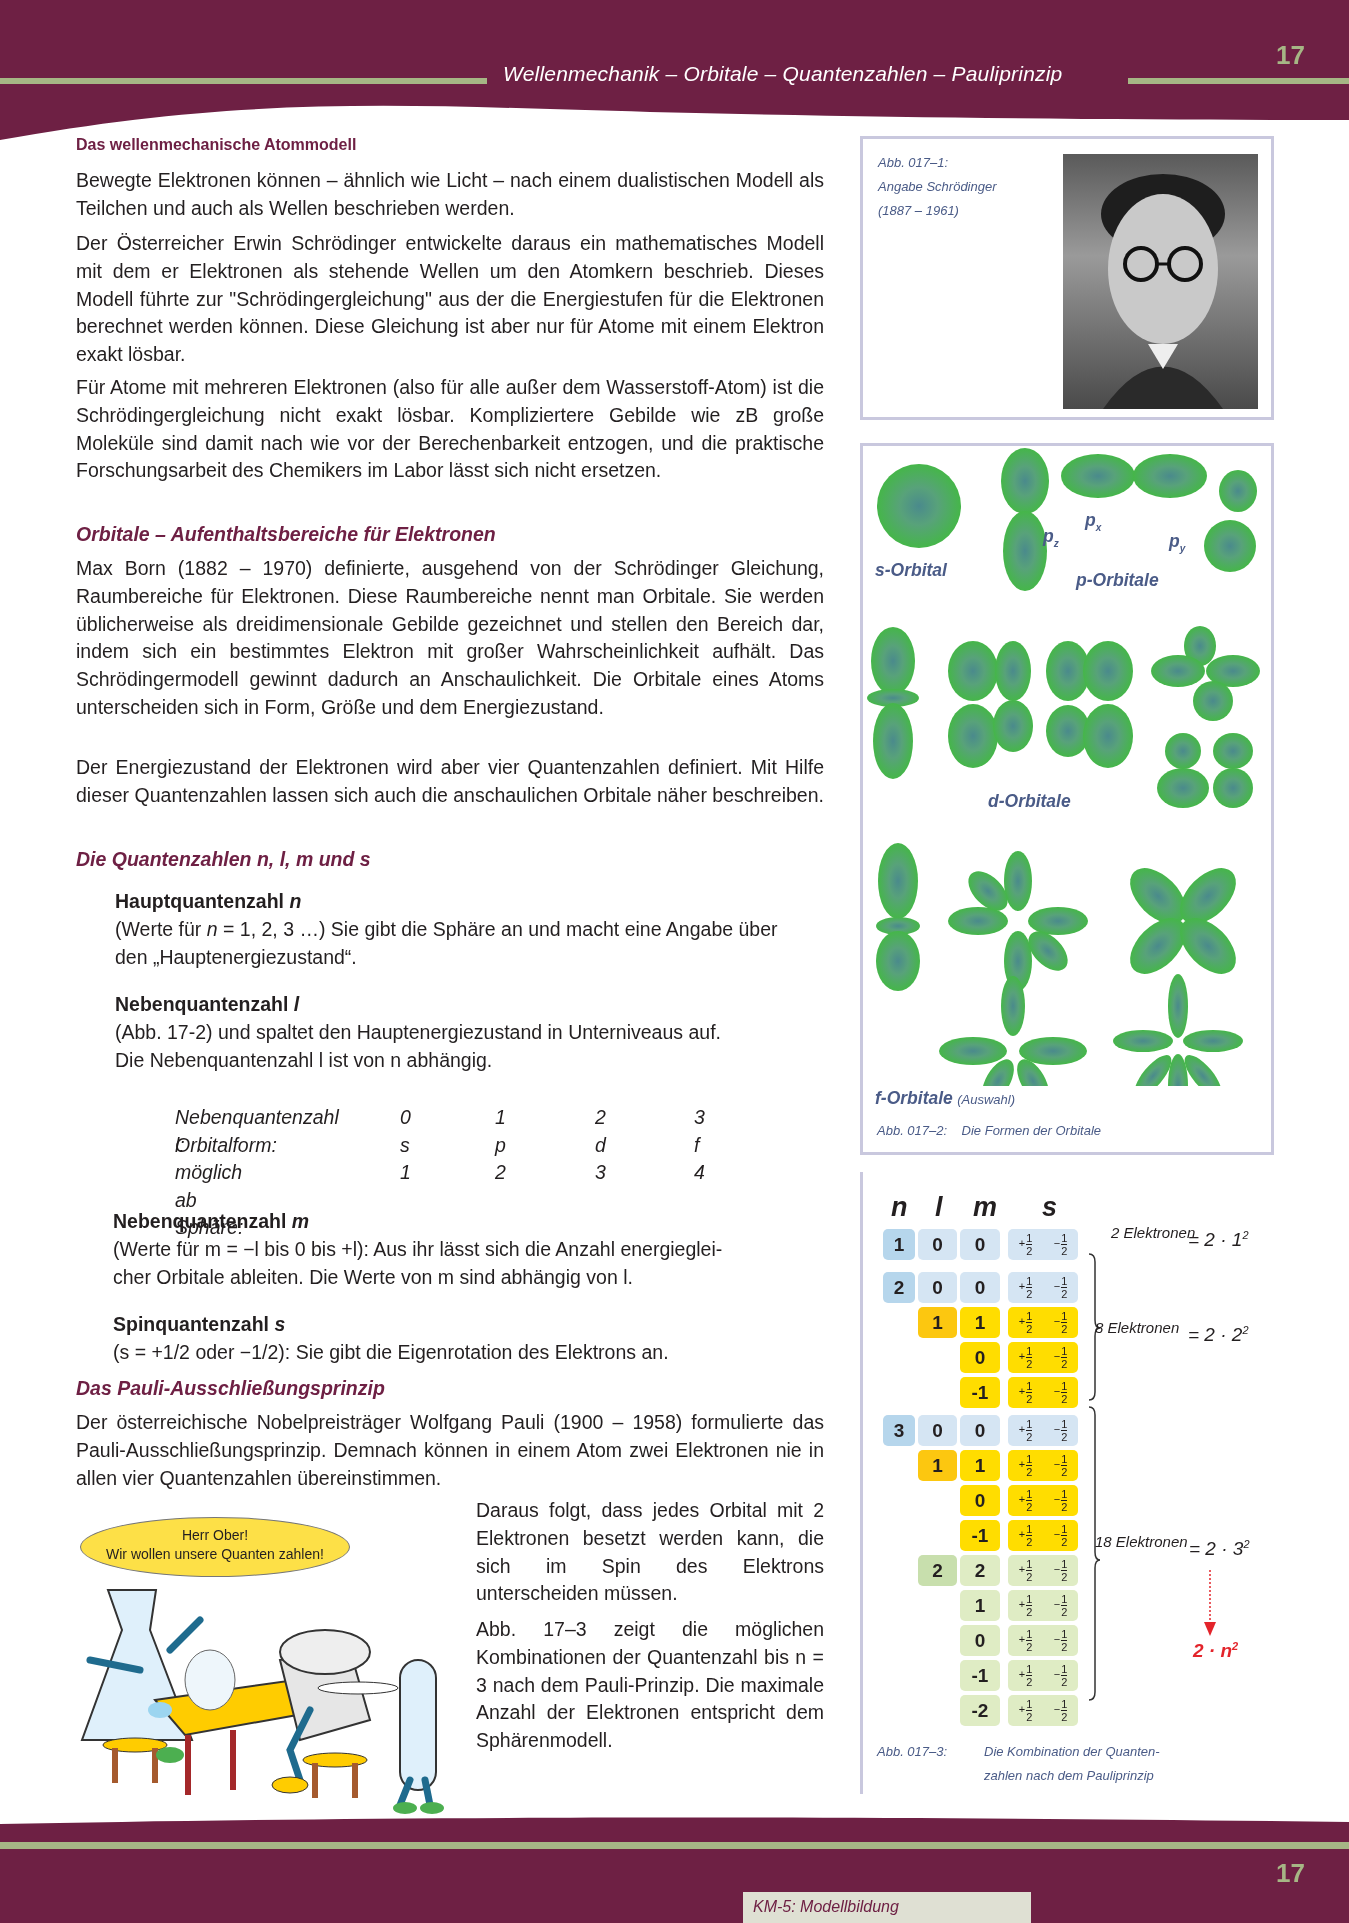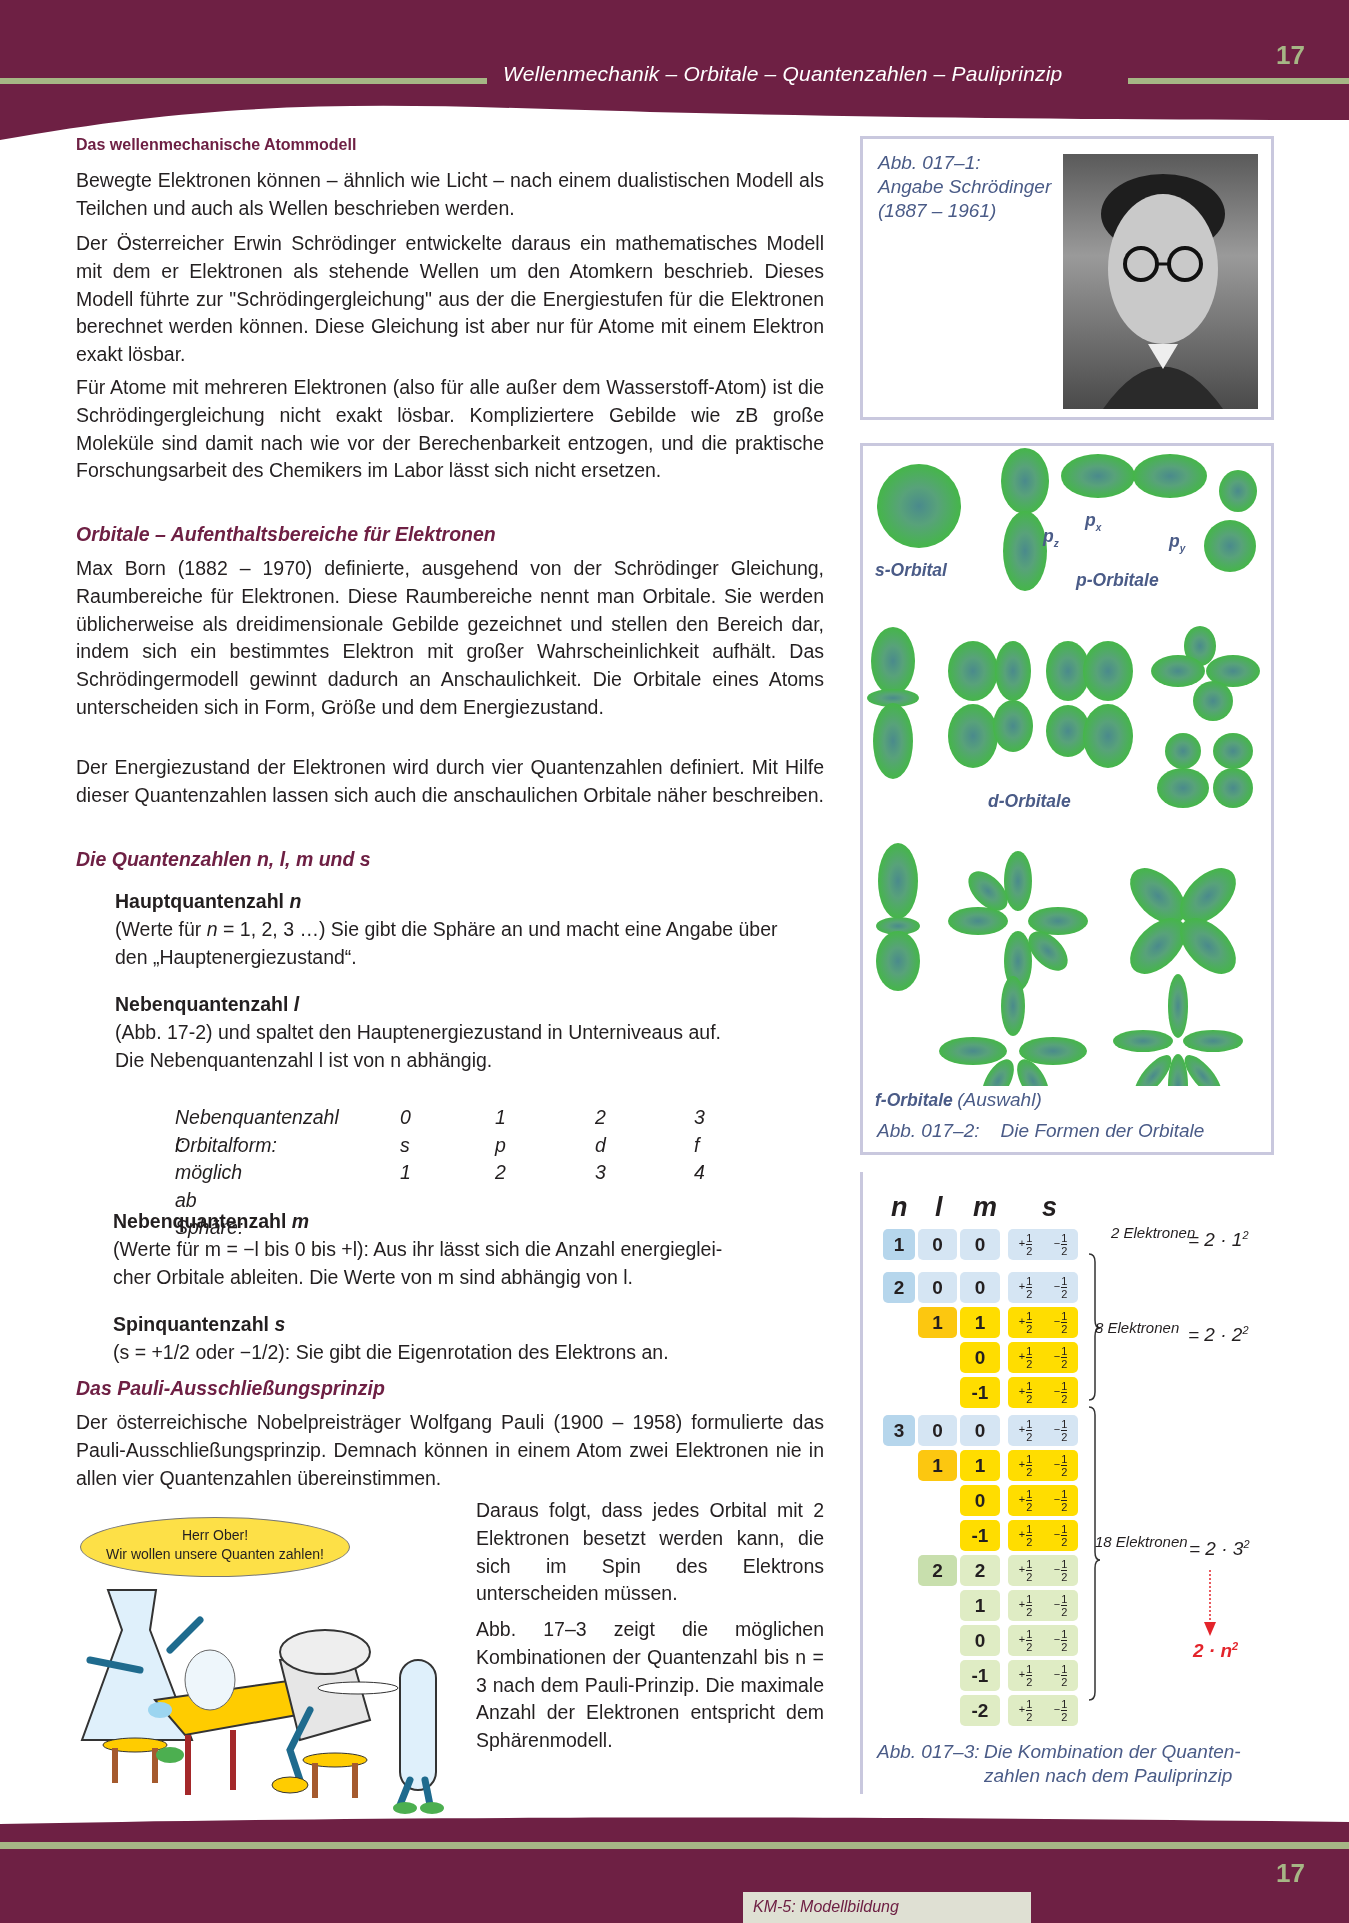--- a/index.html
+++ b/index.html
@@ -27,21 +27,21 @@
   .bold { font-weight:bold; }
   .it { font-style:italic; }
 
   .tbl { position:absolute; left:175px; font-style:italic; font-size:19.5px; line-height:27.5px; }
   .tbl .row { height:27.5px; position:relative; }
   .tbl .lbl { position:absolute; left:0; }
   .tbl .v { position:absolute; }
 
   
   .figbox { position:absolute; border:3px solid #c9c8de; background:#fff; }
-  .cap { color:#4a5b87; font-style:italic; font-size:19px; line-height:24px; }
+  .cap { color:#4a5b87; font-style:italic; font-size:13px; line-height:24px; }
   .orb-lbl { color:#4a5b87; font-style:italic; font-weight:bold; font-size:17.5px; }
 
   
   .qh { position:absolute; font-style:italic; font-weight:bold; font-size:27px; color:#231f20; }
   .cell { position:absolute; border-radius:5px; font-weight:bold; font-size:19px; text-align:center; line-height:31px; height:31px; }
   .c-n { width:32px; }
   .c-l { width:39px; }
   .c-m { width:40px; }
   .c-s { width:70px; font-weight:normal; font-size:11px; line-height:12px; }
   .blue-d { background:#b6d6ec; }
@@ -87,21 +87,21 @@
 <div class="col" style="top:374px;">
   <p class="p">Für Atome mit mehreren Elektronen (also für alle außer dem Wasserstoff-Atom) ist die Schrödingergleichung nicht exakt lösbar. Kompliziertere Gebilde wie zB große Moleküle sind damit nach wie vor der Berechenbarkeit entzogen, und die praktische Forschungsarbeit des Chemikers im Labor lässt sich nicht ersetzen.</p>
 </div>
 <div class="col" style="top:521px;">
   <div class="h2">Orbitale – Aufenthaltsbereiche für Elektronen</div>
 </div>
 <div class="col" style="top:555px;">
   <p class="p">Max Born (1882 – 1970) definierte, ausgehend von der Schrödinger Gleichung, Raumbereiche für Elektronen. Diese Raumbereiche nennt man Orbitale. Sie werden üblicherweise als dreidimensionale Gebilde gezeichnet und stellen den Bereich dar, indem sich ein bestimmtes Elektron mit großer Wahrscheinlichkeit aufhält. Das Schrödingermodell gewinnt dadurch an Anschaulichkeit. Die Orbitale eines Atoms unterscheiden sich in Form, Größe und dem Energiezustand.</p>
 </div>
 <div class="col" style="top:754px;">
-  <p class="p">Der Energiezustand der Elektronen wird durch vier Quantenzahlen definiert. Mit Hilfe dieser Quantenzahlen lassen sich auch die anschaulichen Orbitale näher beschreiben.</p>
+  <p class="p">Der Energiezustand der Elektronen wird aber vier Quantenzahlen definiert. Mit Hilfe dieser Quantenzahlen lassen sich auch die anschaulichen Orbitale näher beschreiben.</p>
 </div>
 <div class="col" style="top:846px;">
   <div class="h2">Die Quantenzahlen n, l, m und s</div>
 </div>
 
 <div class="indent" style="top:888px;">
   <div><span class="bold">Hauptquantenzahl</span> <span class="bold it">n</span></div>
   <div><span>(Werte für </span><span class="it">n</span><span> = 1, 2, 3 …) Sie gibt die Sphäre an und macht eine Angabe über den „Hauptenergiezustand“.</span></div>
 </div>
 

